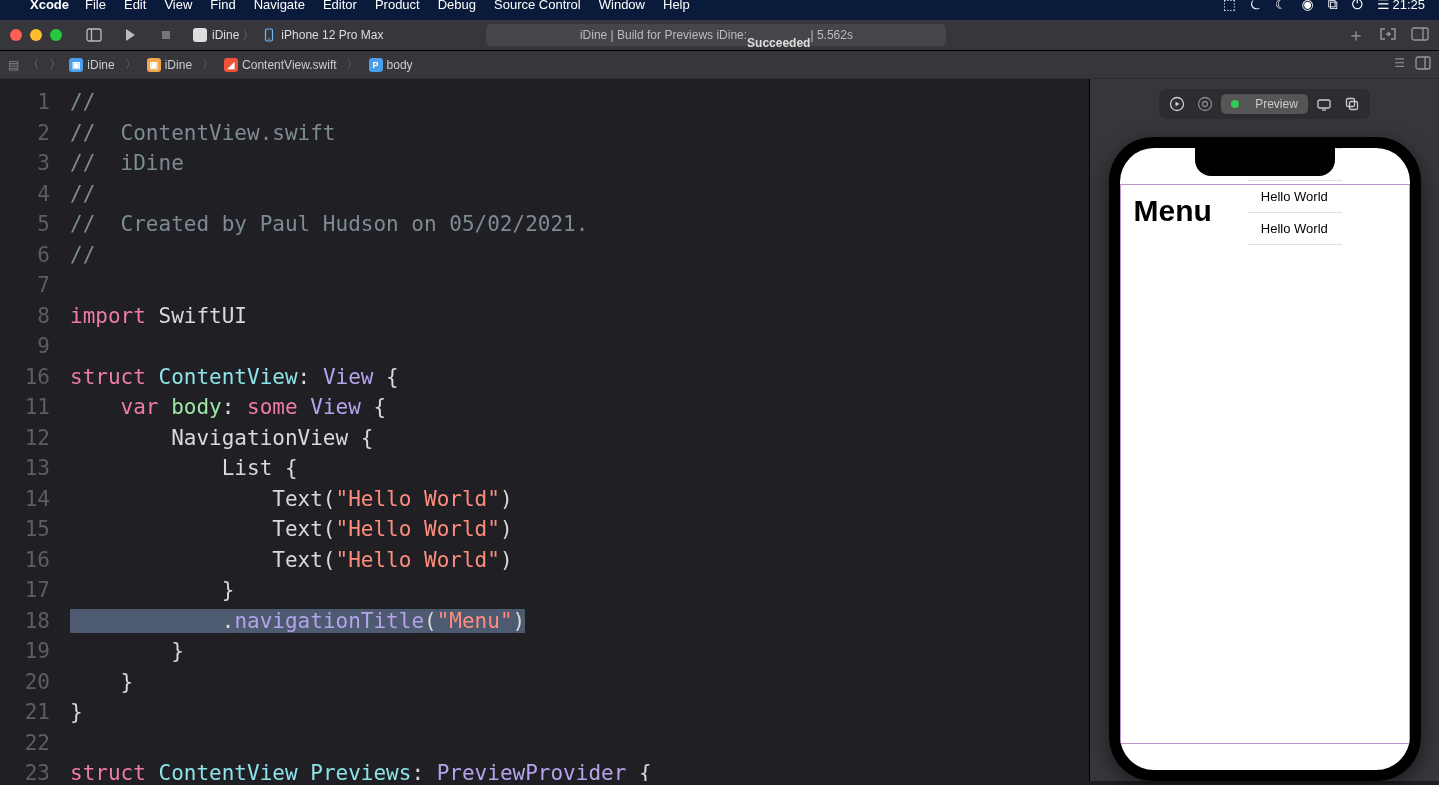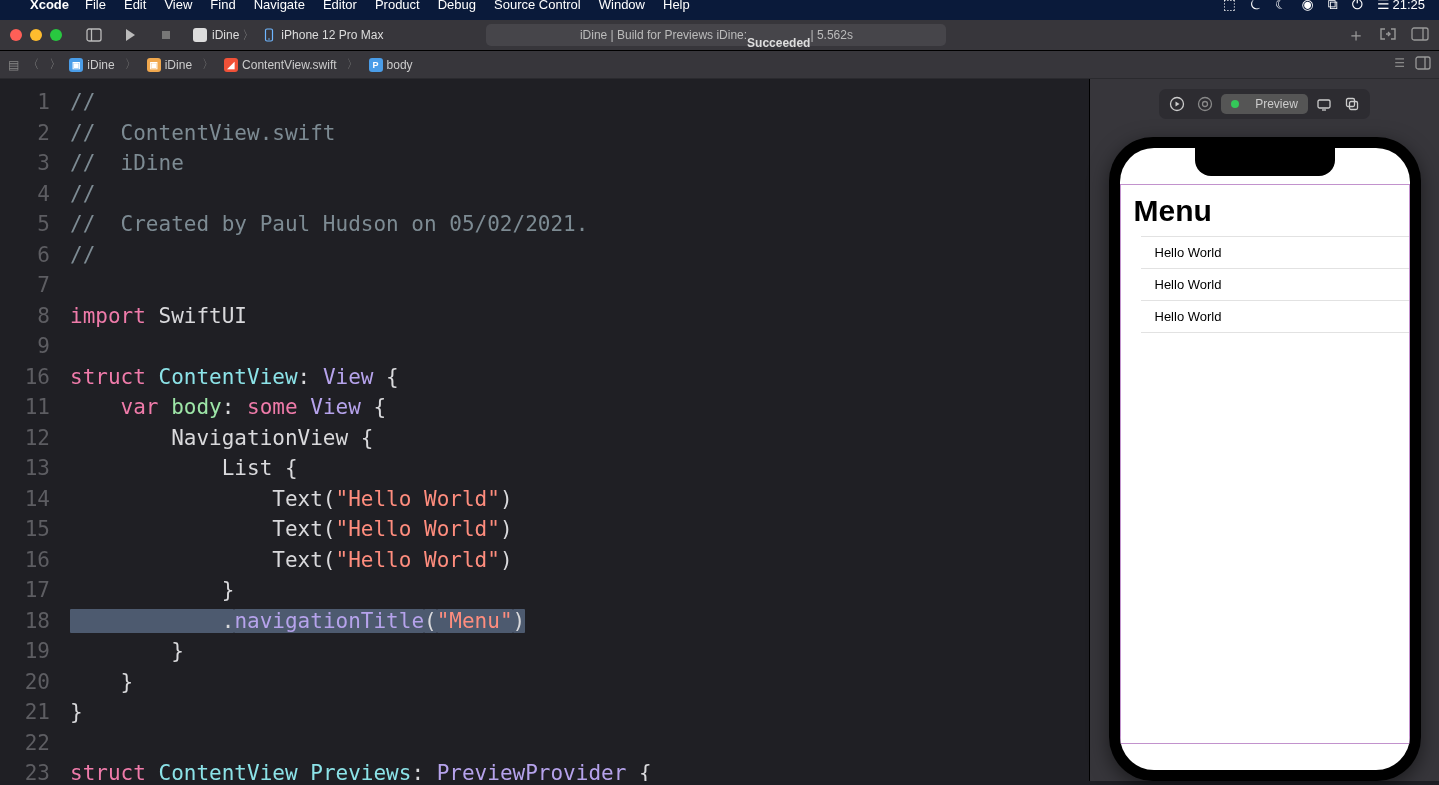--- a/index.html
+++ b/index.html
@@ -124,21 +124,21 @@
   width:312px;height:655px;
   background:#000;border-radius:44px;
   padding:11px;
   position:relative;
   box-shadow:0 6px 20px rgba(0,0,0,0.5);
 }
 .phone-screen{
   width:100%;height:100%;
   background:#fff;border-radius:34px;
   overflow:hidden;position:relative;
-  display:flex;flex-direction:column;
+  display:flex;
 }
 .notch{
   position:absolute;top:0;left:50%;transform:translateX(-50%);
   width:140px;height:28px;background:#000;
   border-bottom-left-radius:16px;border-bottom-right-radius:16px;
   z-index:5;
 }
 .guide{position:absolute;left:0;right:0;height:0;border-top:1px solid #bb86c8;opacity:.9;}
 .guide.top{top:36px;}
 .guide.bot{bottom:26px;}

